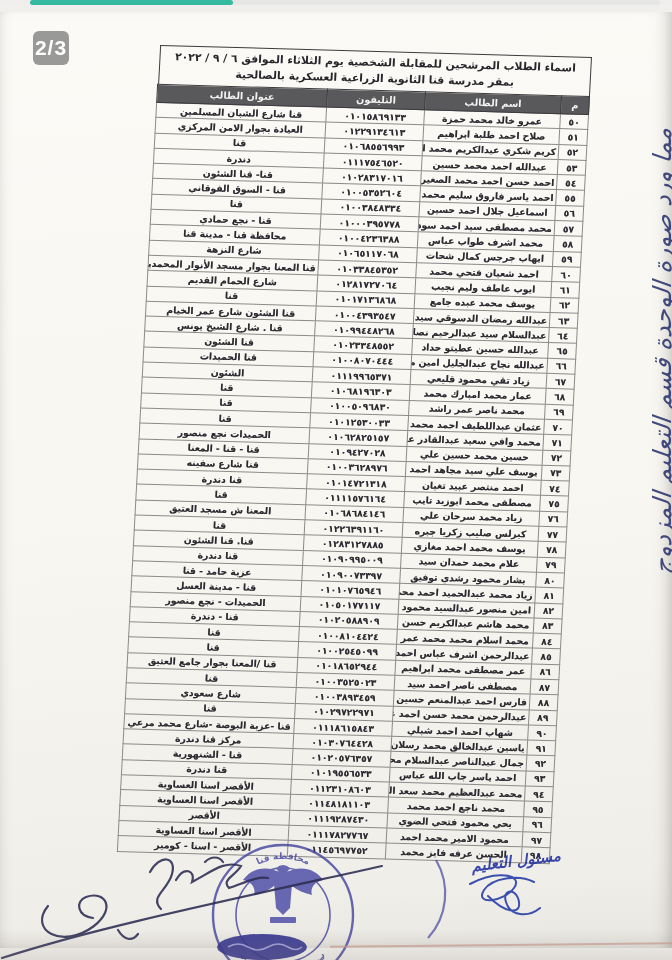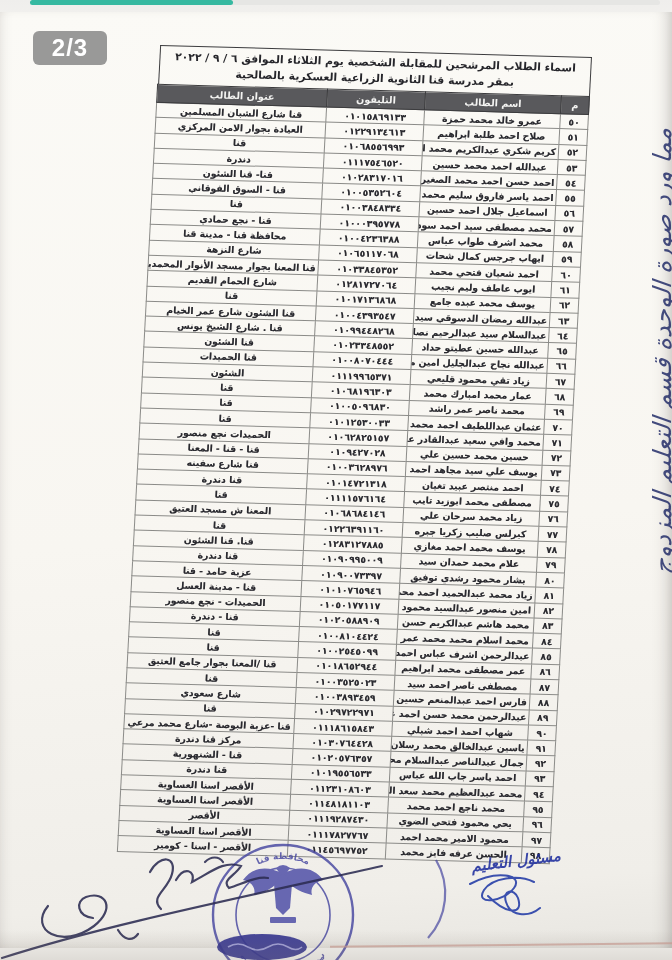--- a/index.html
+++ b/index.html
@@ -5,22 +5,22 @@
   html,body{margin:0;padding:0;background:#777;}
   #screen{
     position:relative;width:672px;height:960px;overflow:hidden;
     background:linear-gradient(180deg,#efeeec 0%,#f3f2ef 3%,#f8f7f3 8%);
     font-family:"DejaVu Sans",sans-serif;
   }
   
   .progress-track{position:absolute;left:30px;top:0;width:630px;height:5px;background:#e6e6e4;border-radius:3px;}
   .progress-fill{position:absolute;left:0;top:0;width:203px;height:5px;background:#36b9a1;border-radius:3px;}
   .page-badge{
-    position:absolute;left:33px;top:31px;width:74px;height:34px;border-radius:6px;
-    background:rgba(125,125,125,.78);color:#fff;font-size:24px;font-weight:bold;
+    position:absolute;left:33px;top:31px;width:36px;height:34px;border-radius:6px;
+    background:rgba(125,125,125,.78);color:#fff;font-size:21px;font-weight:bold;
     display:flex;align-items:center;justify-content:center;direction:ltr;
     font-family:"Liberation Sans",sans-serif;letter-spacing:1px;
   }
   
   .paper{
     position:absolute;left:0;top:12px;width:672px;height:936px;
     background:linear-gradient(176deg,#fbfaf6 0%,#f8f6f1 55%,#f0eee9 92%,#e8e6e1 100%);
     box-shadow:inset -14px 0 18px -14px rgba(90,85,80,.45), inset 10px 0 14px -12px rgba(90,85,80,.25);
   }
   .paper-bottom-edge{position:absolute;left:0;top:930px;width:672px;height:30px;

